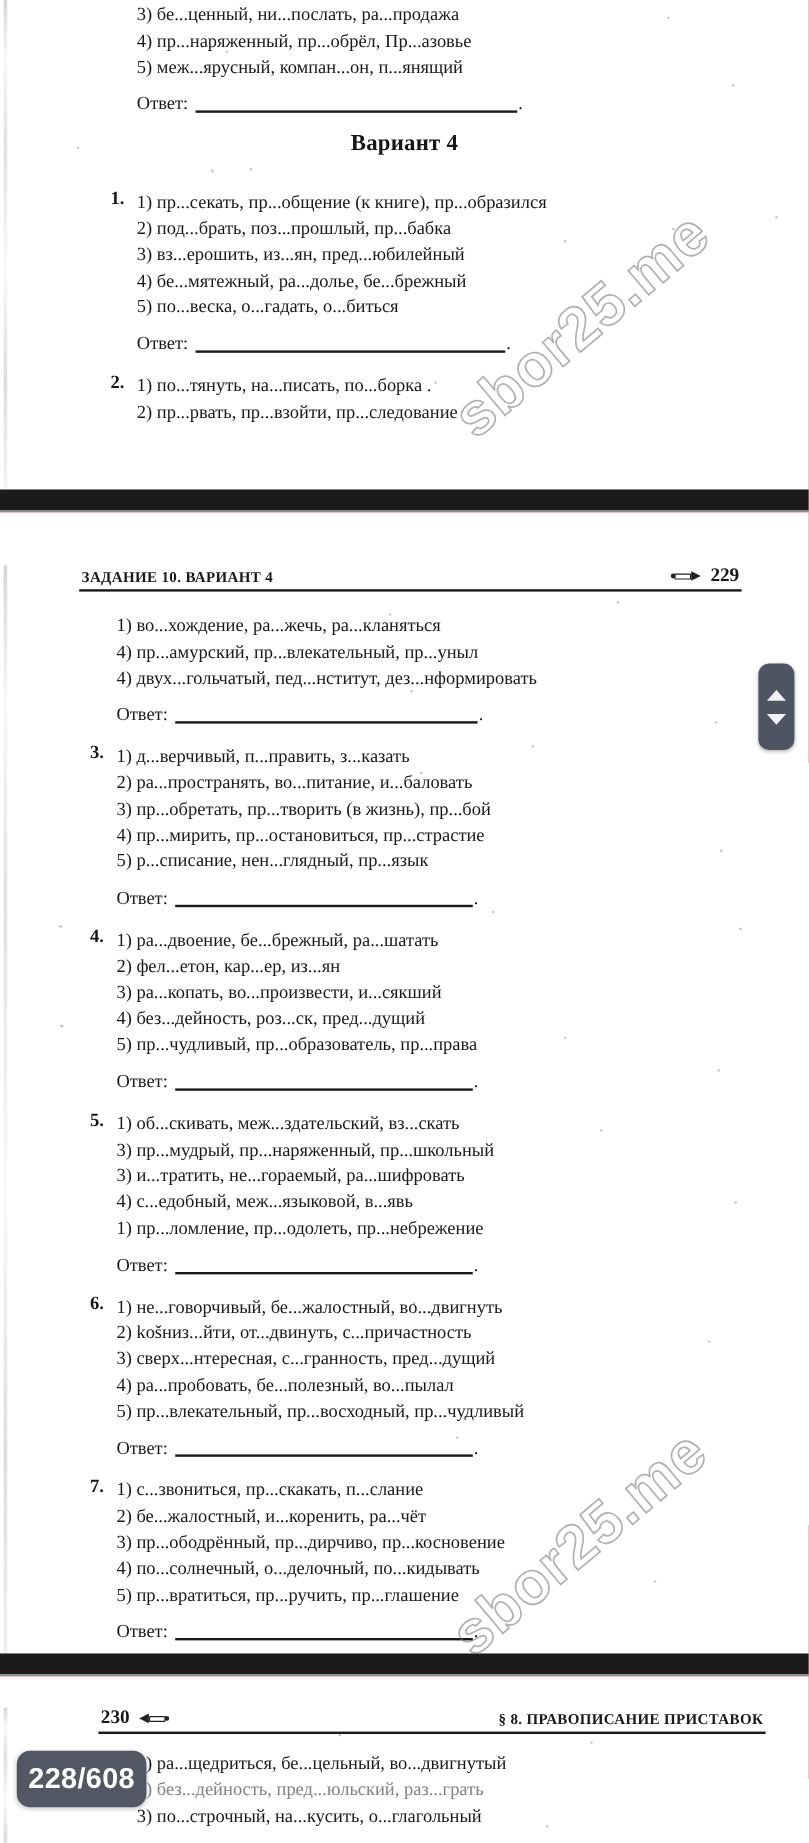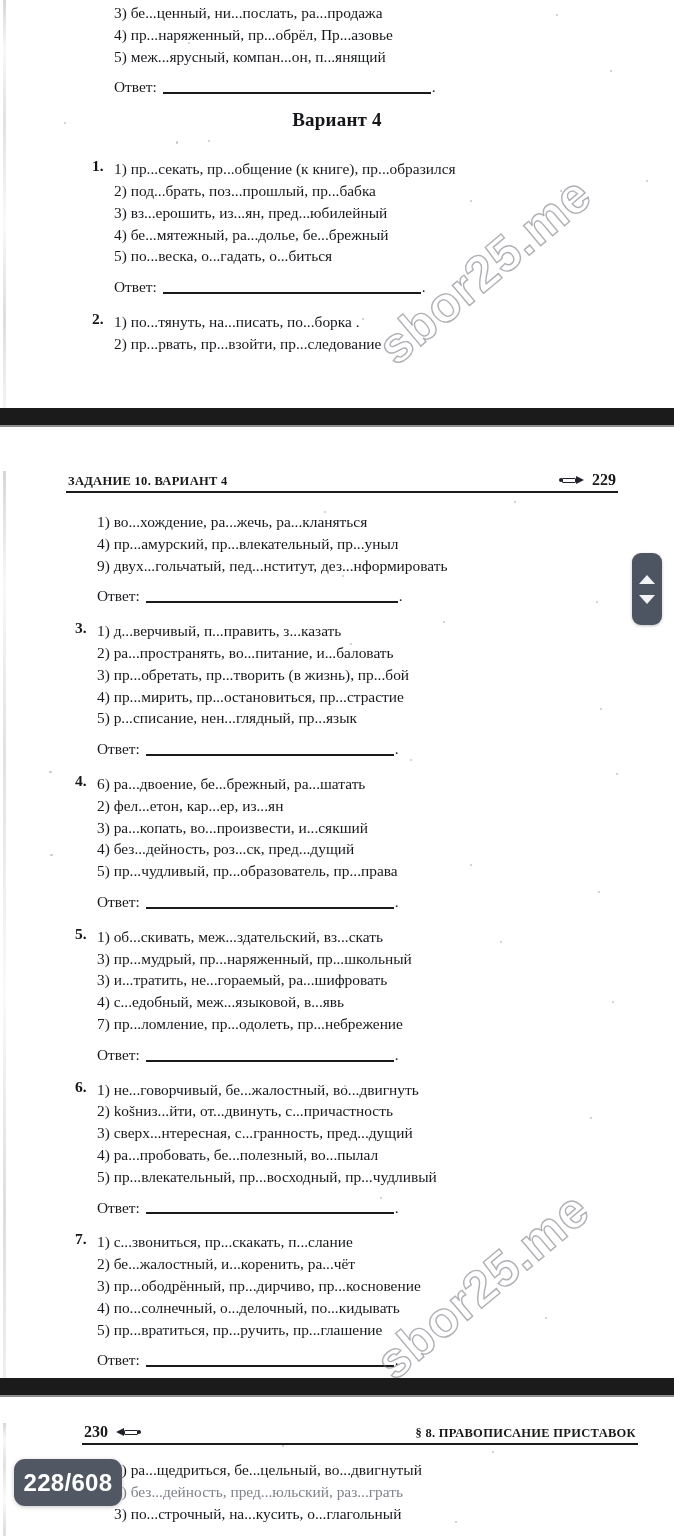--- a/index.html
+++ b/index.html
@@ -287,21 +287,21 @@
           </span>
           <span>229</span>
         </div>
       </div>
 
       <div class="doc-body" style="padding-top:18px;">
 
         <div class="task" style="padding-left:83px;">
           <div class="opt">1) во...хождение, ра...жечь, ра...кланяться</div>
           <div class="opt">4) пр...амурский, пр...влекательный, пр...уныл</div>
-          <div class="opt">9) двух...гольчатый, пед...нститут, дез...нформировать</div>
+          <div class="opt">4) двух...гольчатый, пед...нститут, дез...нформировать</div>
           <div class="answer-row" style="padding-left:0; margin-top:9px;">
             <span class="answer-label">Ответ:</span>
             <span class="answer-rule" style="width:252px;"></span>
             <span class="answer-dot">.</span>
           </div>
         </div>
 
         <div class="task" style="margin-top:13px; padding-left:83px;">
           <div class="task-num" style="left:61px;">3.</div>
           <div class="opt">1) д...верчивый, п...править, з...казать</div>
@@ -311,39 +311,39 @@
           <div class="opt">5) р...списание, нен...глядный, пр...язык</div>
           <div class="answer-row" style="padding-left:0; margin-top:9px;">
             <span class="answer-label">Ответ:</span>
             <span class="answer-rule" style="width:248px;"></span>
             <span class="answer-dot">.</span>
           </div>
         </div>
 
         <div class="task" style="margin-top:13px; padding-left:83px;">
           <div class="task-num" style="left:61px;">4.</div>
-          <div class="opt">6) ра...двоение, бе...брежный, ра...шатать</div>
+          <div class="opt">1) ра...двоение, бе...брежный, ра...шатать</div>
           <div class="opt">2) фел...етон, кар...ер, из...ян</div>
           <div class="opt">3) ра...копать, во...произвести, и...сякший</div>
           <div class="opt">4) без...дейность, роз...ск, пред...дущий</div>
           <div class="opt">5) пр...чудливый, пр...образователь, пр...права</div>
           <div class="answer-row" style="padding-left:0; margin-top:9px;">
             <span class="answer-label">Ответ:</span>
             <span class="answer-rule" style="width:248px;"></span>
             <span class="answer-dot">.</span>
           </div>
         </div>
 
         <div class="task" style="margin-top:13px; padding-left:83px;">
           <div class="task-num" style="left:61px;">5.</div>
           <div class="opt">1) об...скивать, меж...здательский, вз...скать</div>
           <div class="opt">3) пр...мудрый, пр...наряженный, пр...школьный</div>
           <div class="opt">3) и...тратить, не...гораемый, ра...шифровать</div>
           <div class="opt">4) с...едобный, меж...языковой, в...явь</div>
-          <div class="opt">7) пр...ломление, пр...одолеть, пр...небрежение</div>
+          <div class="opt">1) пр...ломление, пр...одолеть, пр...небрежение</div>
           <div class="answer-row" style="padding-left:0; margin-top:9px;">
             <span class="answer-label">Ответ:</span>
             <span class="answer-rule" style="width:248px;"></span>
             <span class="answer-dot">.</span>
           </div>
         </div>
 
         <div class="task" style="margin-top:13px; padding-left:83px;">
           <div class="task-num" style="left:61px;">6.</div>
           <div class="opt">1) не...говорчивый, бе...жалостный, во...двигнуть</div>

